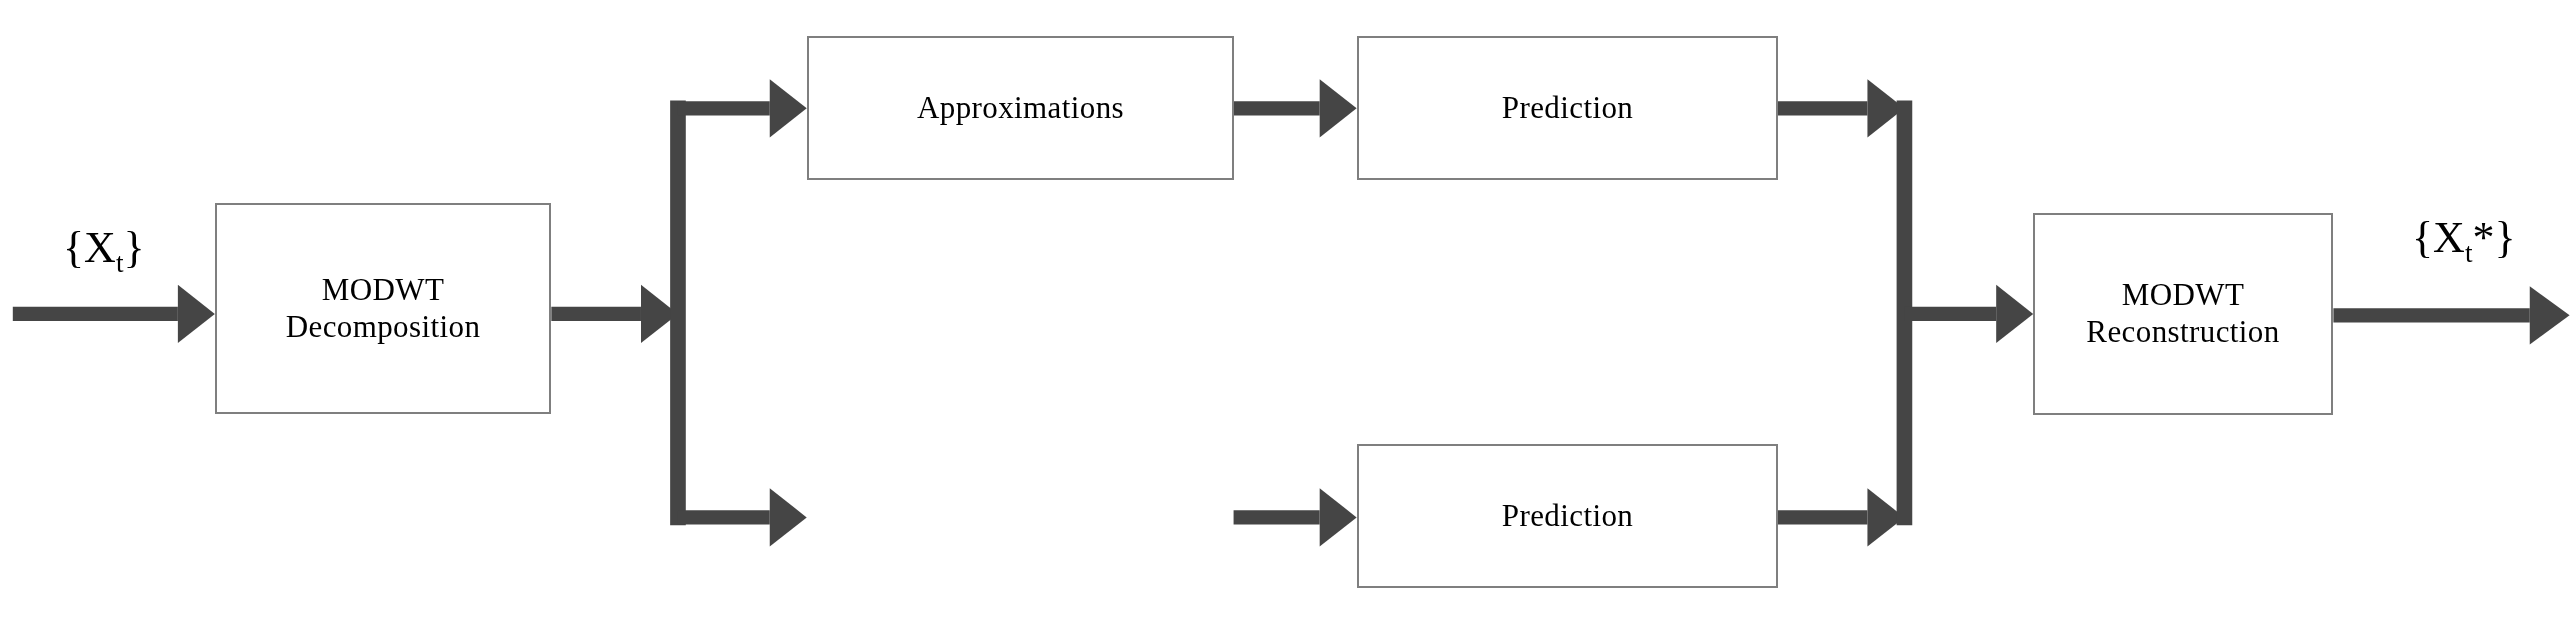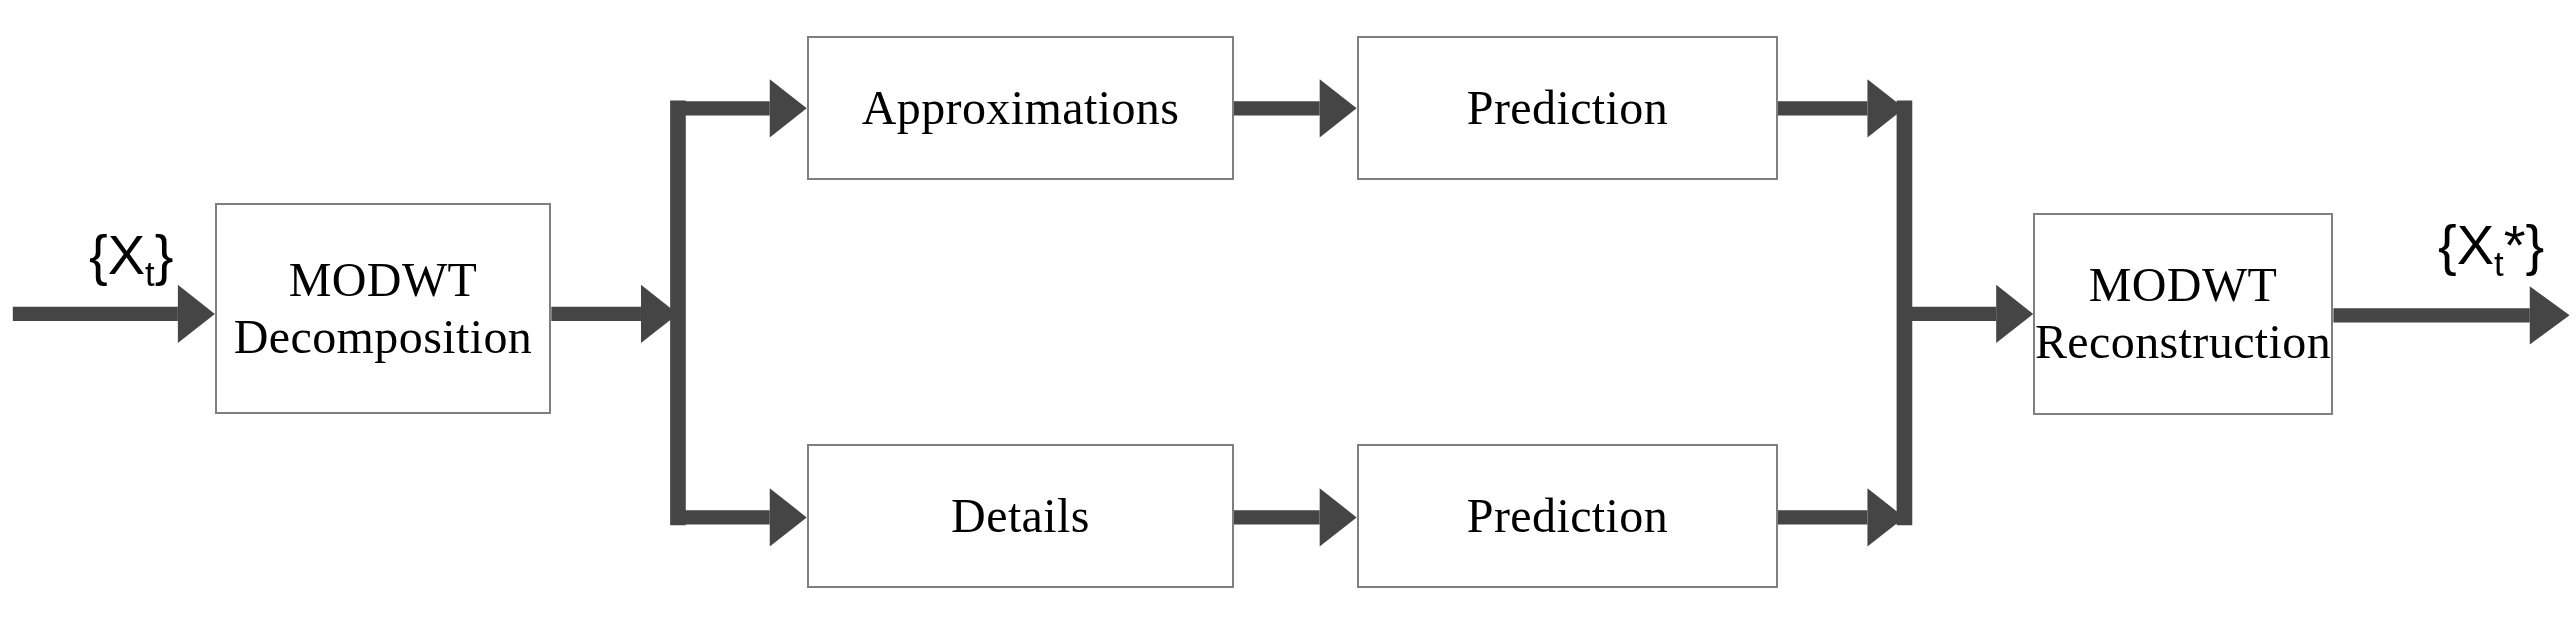--- a/index.html
+++ b/index.html
@@ -31,33 +31,32 @@
     box-sizing: border-box;
     background: #ffffff;
     border: 2.1px solid #7f7f7f;
     display: flex;
     align-items: center;
     justify-content: center;
     text-align: center;
   }
   .node-label {
     font-family: "Liberation Serif", "DejaVu Serif", serif;
-    font-size: 48px;
+    font-size: 31px;
     line-height: 1.18;
     color: #000000;
     letter-spacing: 0.4px;
     white-space: pre-line;
   }
   .edge-label {
     position: absolute;
-    font-family: Liberation Sans, sans-serif;
-    font-size: 56px;
+    font-family: Liberation Serif, serif;
+    font-size: 44px;
     color: #000000;
     white-space: nowrap;
-    margin-left: 26px;
   }
   .edge-label .sub {
     font-size: 0.62em;
     vertical-align: sub;
     line-height: 0;
   }
   .edge-label .star {
     font-size: 1em;
     vertical-align: baseline;
   }
@@ -134,23 +133,20 @@
   </div>
 
   <div class="node-box" style="left:807px; top:36px; width:427px; height:144px;">
     <span class="node-label">Approximations</span>
   </div>
 
   <div class="node-box" style="left:1357px; top:36px; width:421px; height:144px;">
     <span class="node-label">Prediction</span>
   </div>
 
-  <div class="node-box" style="left:807px; top:444px; width:427px; height:144px;">
-    <span class="node-label">Details</span>
-  </div>
 
   <div class="node-box" style="left:1357px; top:444px; width:421px; height:144px;">
     <span class="node-label">Prediction</span>
   </div>
 
   <div class="node-box" style="left:2033px; top:213px; width:300px; height:202px;">
     <span class="node-label">MODWT
 Reconstruction</span>
   </div>
 

